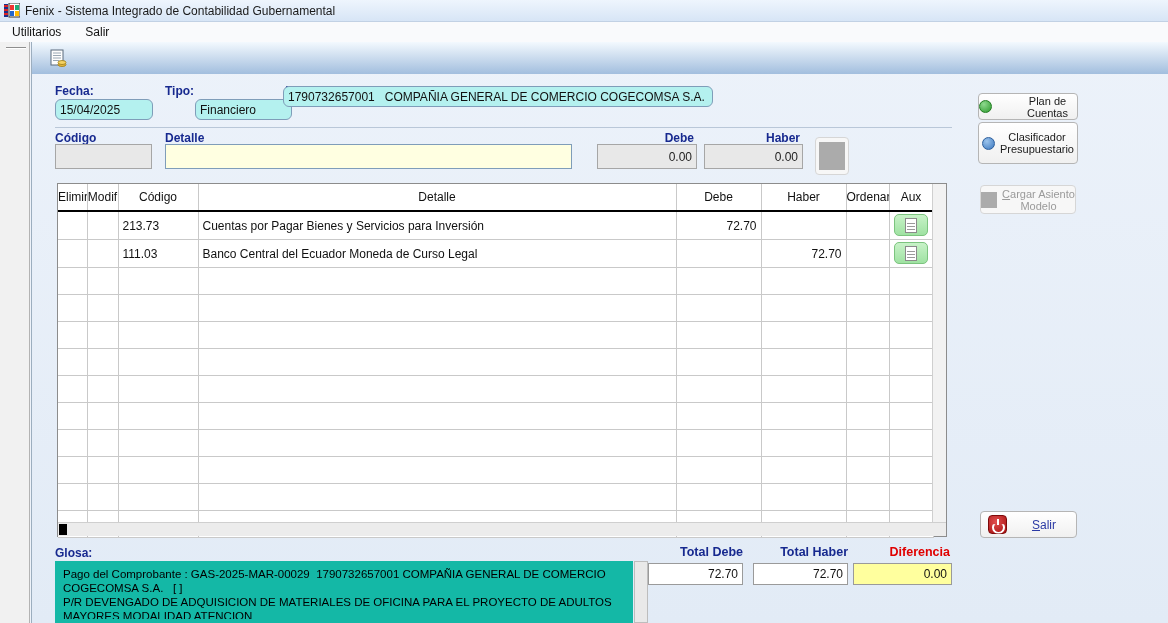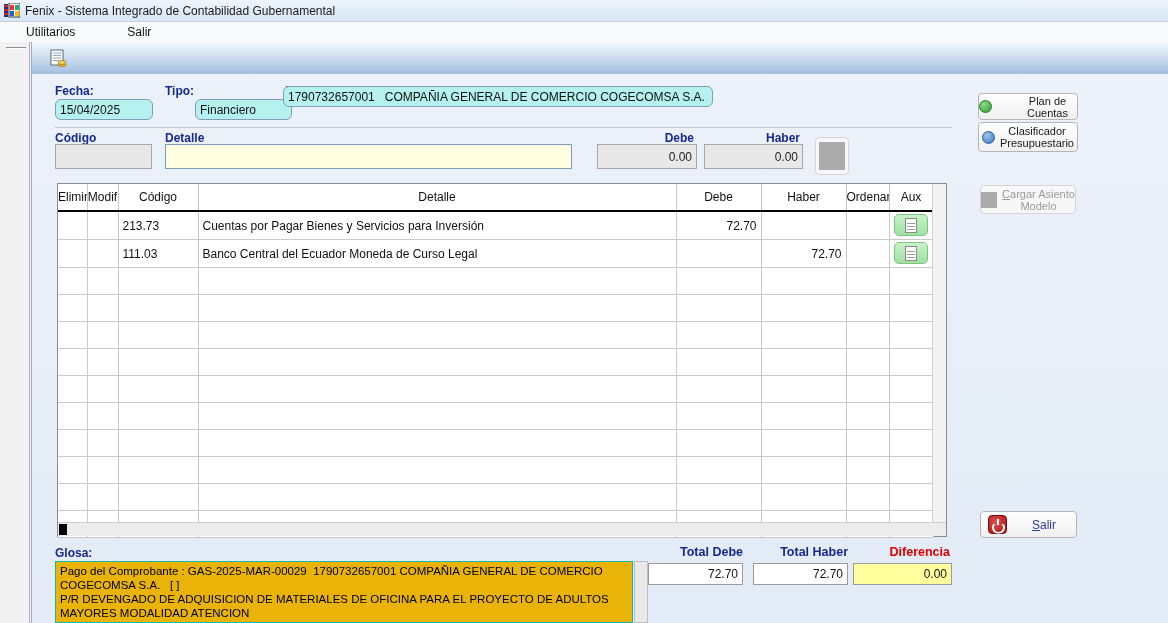--- a/index.html
+++ b/index.html
@@ -7,21 +7,21 @@
     font-family:"Liberation Sans", sans-serif; font-size:12px; color:#111; }
   #screen { position:relative; width:1168px; height:623px; background:#eef3fa; overflow:hidden; }
 
   
   .titlebar { position:absolute; left:0; top:0; width:1168px; height:22px;
     background:linear-gradient(#eef5fd,#d7e5f6); border-bottom:1px solid #c2d1e4;
     display:flex; align-items:center; gap:5px; padding-left:4px; }
   .titlebar .ttl { font-size:12px; color:#1a1a1a; }
   .menubar { position:absolute; left:0; top:22px; width:1168px; height:20px;
     background:#f9fafc; display:flex; align-items:center; }
-  .menubar span { padding:2px 26px; cursor:default; }
+  .menubar span { padding:2px 12px; cursor:default; }
 
   .leftpanel { position:absolute; left:0; top:42px; width:30px; height:581px;
     background:#f1f1f1; border-right:1px solid #b3b3b3; }
   .leftpanel .grip { position:absolute; left:6px; top:5px; width:20px; height:2px;
     border-top:1px solid #8e8e8e; border-bottom:1px solid #fff; }
 
   .main { position:absolute; left:31px; top:42px; width:1137px; height:581px;
     background:linear-gradient(#ecf2fa,#e2ebf6); border-left:1px solid #9caebf; }
   .toolbar { position:absolute; left:0; top:0; width:1137px; height:32px;
     background:linear-gradient(#f3f9fe,#a2bede); }
@@ -57,21 +57,21 @@
     background-image:repeating-linear-gradient(#fff 0 2px, #9a9a9a 2px 3px); background-size:8px 100%;
     background-position:1px 2px; background-repeat:no-repeat; }
   .vscroll { position:absolute; right:0; top:0; width:14px; height:339px;
     background:#f2f2f2; border-left:1px solid #cfcfcf; }
   .hscroll { position:absolute; left:0; bottom:0; width:888px; height:14px;
     background:#ececec; border-top:1px solid #cfcfcf; }
   .hscroll .thumb { position:absolute; left:1px; top:1px; width:8px; height:11px; background:#000; }
 
   
   .glosa-box { position:absolute; left:55px; top:561px; width:578px; height:62px;
-    background:#eab308; border:1px solid #14b8a6; font-size:11.5px; line-height:14px;
+    background:#14b8a6; border:4px solid #14b8a6; font-size:11.5px; line-height:14px;
     padding:2px 4px; white-space:pre-wrap; overflow:hidden; color:#000; }
   .glosa-scroll { position:absolute; left:634px; top:561px; width:14px; height:62px;
     background:#e9e9e9; border:1px solid #bdbdbd; }
   .total-field { background:#fff; }
   .dif-field { background:#ffff9e; }
 
   
   .btn { position:absolute; background:linear-gradient(#ffffff,#f0f0f0); border:1px solid #b5b5b5;
     border-radius:4px; display:flex; align-items:center; justify-content:center; gap:5px;
     font-size:11px; cursor:pointer; text-align:center; color:#1a1a1a; }
@@ -319,21 +319,21 @@
   <div class="lbl" style="right:320px; top:545px; font-size:12.5px;">Total Haber</div>
   <div class="lbl lbl-red" style="right:218px; top:545px; font-size:12.5px;">Diferencia</div>
   <div class="field total-field num" style="left:648px; top:563px; width:95px; height:22px; border-color:#9a9a9a;">72.70</div>
   <div class="field total-field num" style="left:753px; top:563px; width:95px; height:22px; border-color:#9a9a9a;">72.70</div>
   <div class="field dif-field num" style="left:853px; top:563px; width:99px; height:22px; border-color:#9a9a9a;">0.00</div>
 
   <div class="btn" style="left:978px; top:93px; width:100px; height:27px;gap:26px;">
     <span class="sphere green"></span>
     <span>Plan de Cuentas</span>
   </div>
-  <div class="btn" style="left:978px; top:122px; width:100px; height:30px;">
+  <div class="btn" style="left:978px; top:122px; width:100px; height:42px;">
     <span class="sphere blue"></span>
     <span style="line-height:12px;">
       <span>Clasificador</span><br>
       <span>Presupuestario</span>
     </span>
   </div>
   <div class="btn off" style="left:980px; top:185px; width:96px; height:29px;">
     <span class="graysq"></span>
     <span style="line-height:12px;">
       <span class="accel">C</span><span>argar Asiento</span><br>

